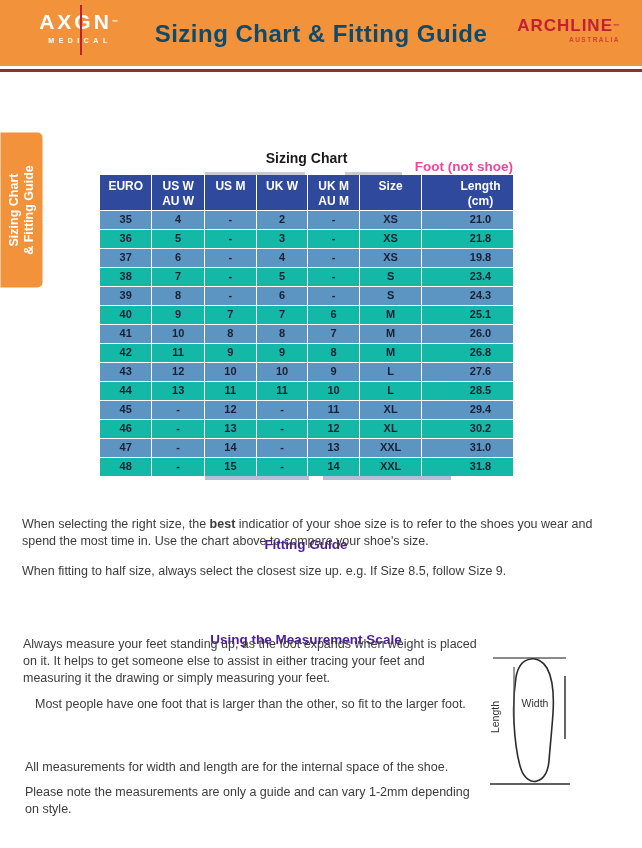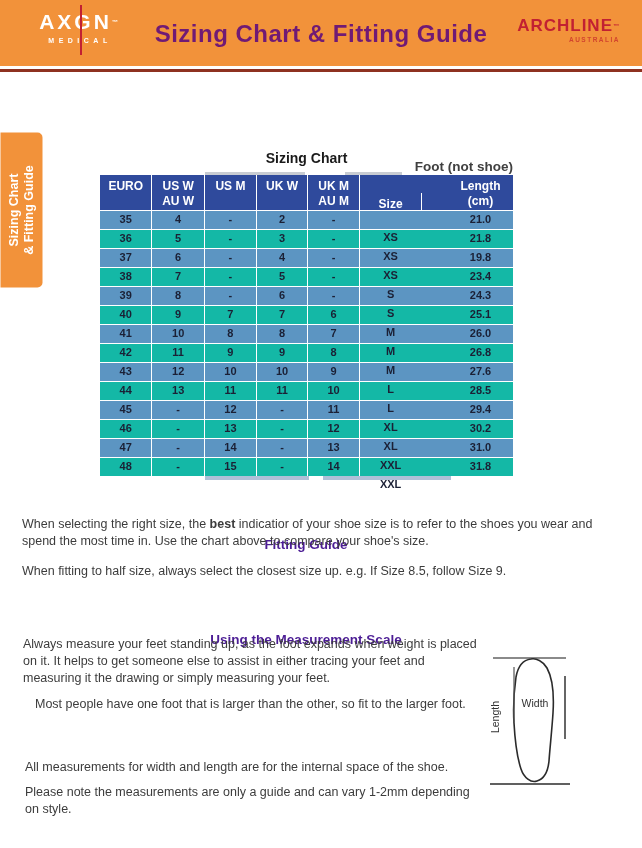--- a/index.html
+++ b/index.html
@@ -7,49 +7,49 @@
         font-family:"Liberation Sans",sans-serif;color:#3a3a3a;}
 
   
   .top-banner{position:absolute;left:0;top:0;width:642px;height:66px;background:#F2923A;}
   .axign-logo{position:absolute;left:30px;top:10px;width:100px;text-align:center;color:#fff;}
   .axign-word{position:relative;font-size:21px;font-weight:bold;letter-spacing:3px;line-height:24px;}
   .axign-stroke{position:absolute;left:50px;top:-5px;width:2px;height:50px;background:#C22032;}
   .axign-tm{font-size:6px;vertical-align:top;}
   .axign-sub{font-size:7px;font-weight:bold;letter-spacing:4.5px;margin-top:3px;}
   .banner-title{position:absolute;left:0;top:20px;width:642px;text-align:center;
-                color:#701a75;font-size:24px;font-weight:bold;letter-spacing:0.5px;}
+                color:#0c4a6e;font-size:24px;font-weight:bold;letter-spacing:0.5px;}
   .archline-logo{position:absolute;right:22px;top:17px;text-align:right;}
   .archline-word{color:#C22032;font-size:17px;font-weight:bold;letter-spacing:1px;line-height:18px;}
   .archline-tm{font-size:6px;vertical-align:top;color:#C22032;}
   .archline-sub{color:#D2442E;font-size:6.5px;font-weight:bold;letter-spacing:1.5px;margin-top:1px;}
   .header-rule{position:absolute;left:0;top:69px;width:642px;height:3px;background:#8E3120;}
 
   
   .side-tab{position:absolute;left:-56.5px;top:188.5px;width:155px;height:42px;
             background:#F2923A;border-radius:0 0 5px 5px;transform:rotate(-90deg);
             display:flex;align-items:center;justify-content:center;}
   .side-tab-label{color:#ffffff;font-weight:bold;font-size:12.5px;line-height:15px;text-align:center;white-space:nowrap;}
 
   
   .sizing-chart-title{position:absolute;left:100px;top:150px;width:413px;text-align:center;
                       font-size:14px;font-weight:bold;color:#1a1a1a;}
-  .foot-note{position:absolute;right:129px;top:159px;font-size:13.5px;font-weight:bold;color:#404040;}
+  .foot-note{position:absolute;right:129px;top:159px;font-size:13.5px;font-weight:bold;color:#ec4899;}
   .sizing-table{position:absolute;left:100px;top:175px;width:413px;}
   .thead{display:flex;height:35px;background:#2F4A9C;}
   .th{box-sizing:border-box;border-right:1.5px solid #fff;color:#fff;font-weight:bold;font-size:12px;
       text-align:center;padding-top:4px;line-height:14.5px;}
   .th:last-child{border-right:none;}
   .tr{display:flex;height:19px;background:#5C95C2;border-top:1.6px solid #fff;box-sizing:border-box;}
   .tr.alt{background:#14b8a6;}
   .td{box-sizing:border-box;border-right:1.5px solid #fff;color:#1B2035;font-weight:bold;font-size:11px;
       text-align:center;line-height:17px;}
   .td:last-child{border-right:none;}
   .c0{flex:0 0 12.7%;} .c1{flex:0 0 12.7%;} .c2{flex:0 0 12.6%;} .c3{flex:0 0 12.4%;}
-  .c4{flex:0 0 12.6%;} .c5{flex:0 0 15.0%;margin-top:18px;} .c6{flex:0 0 22.0%;padding-left:26px;}
+  .c4{flex:0 0 12.6%;} .c5{flex:0 0 15.0%;} .c6{flex:0 0 22.0%;padding-left:26px;}
   .cap{position:absolute;}
   .cap-top1{left:205px;top:172px;width:100px;height:3px;background:#C8CCD2;}
   .cap-top2{left:345px;top:172px;width:57px;height:3px;background:#C8CCD2;}
   .cap-bot1{left:205px;top:476px;width:104px;height:4px;background:#AFC0D8;}
   .cap-bot2{left:323px;top:476px;width:128px;height:4px;background:#AFC0D8;}
 
   
   .section-title{position:absolute;left:0;width:612px;text-align:center;
                  font-size:13.5px;font-weight:bold;color:#4c1d95;margin-top:44px;}
   .body-p{position:absolute;font-size:12.5px;line-height:17px;color:#3c3c3c;}

